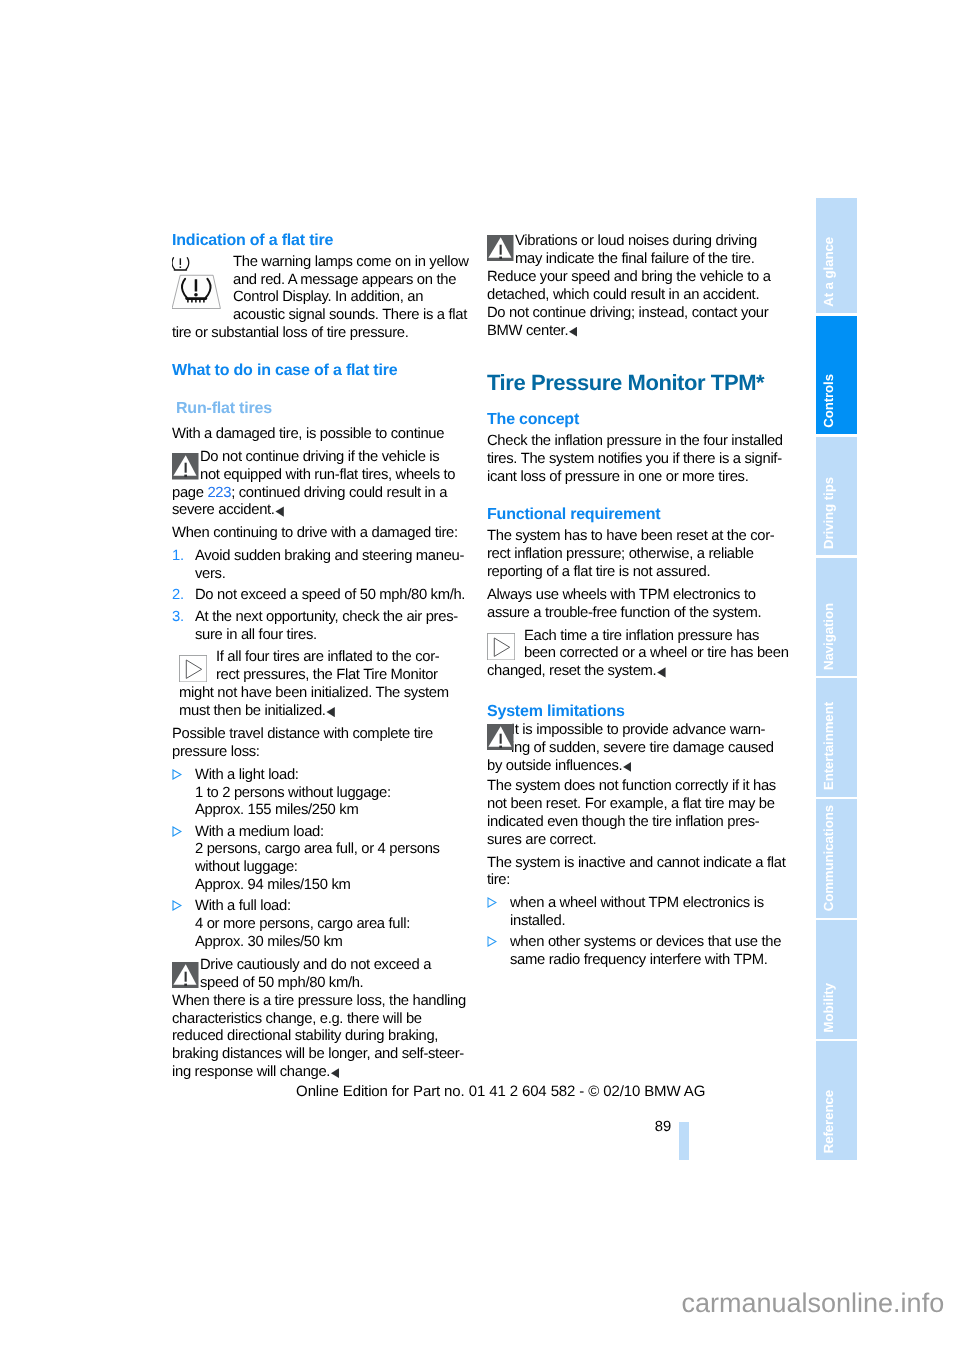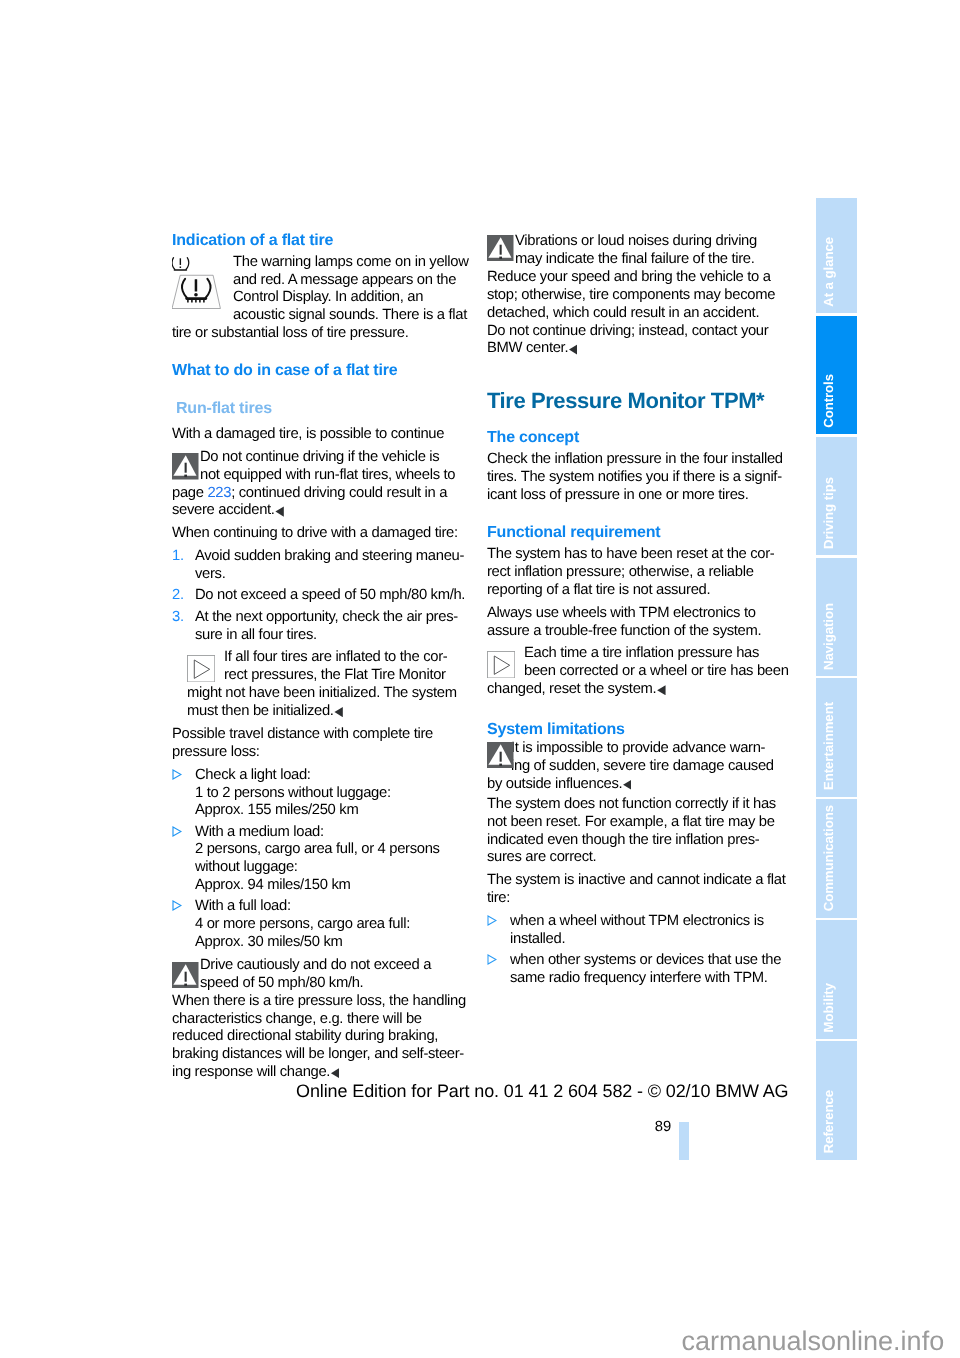--- a/index.html
+++ b/index.html
@@ -25,21 +25,21 @@
   .hang{position:relative;}
   .hang .ic{position:absolute;left:0;top:0;line-height:0;}
   .tire-ic{left:-0.2px !important;top:3px !important;}
   .warn-ic{top:4.5px !important;}
   .warn-ic-top{top:1.6px !important;}
   .note-ic{top:5.2px !important;}
   .ind{}
   .i61{padding-left:61px;}
   .i40{padding-left:28px;}
   .i38{padding-left:37px;}
-  .indent23{margin-left:15px;}
+  .indent23{margin-left:7px;}
 
   
   .row{position:relative;padding-left:23px;}
   .row .mk{position:absolute;left:0;top:0;}
   .row.bul .mk{top:2px;line-height:0;}
   .num{color:#1a8cff;}
 
   
   .gap-h2{height:19.3px;}
   .gap-h2b{height:21.6px;}
@@ -56,23 +56,23 @@
   .tabs{position:absolute;left:816px;top:198.2px;width:41px;}
   .tab{width:41px;height:118.5px;background:#bddcf9;position:relative;box-sizing:border-box;margin-bottom:2.4px;}
   .tab:first-child{height:115.2px;}
   .tab.active{background:#0090f5;}
   .tab .lbl{position:absolute;left:0;width:100%;bottom:6.5px;
             writing-mode:vertical-rl;transform:rotate(180deg);
             color:#ffffff;font-size:13.2px;font-weight:bold;letter-spacing:-0.05px;line-height:26.5px;}
 
   
   .pagenum{position:absolute;left:654.7px;top:1118.9px;font-size:14.8px;color:#000;line-height:16px;}
-  .imprint{position:absolute;left:296.1px;top:1084px;font-size:18px;letter-spacing:-0.12px;color:#000;white-space:nowrap;line-height:15px;}
+  .imprint{position:absolute;left:296.1px;top:1084px;font-size:15px;letter-spacing:-0.12px;color:#000;white-space:nowrap;line-height:15px;}
   .pagebar{position:absolute;left:679.2px;top:1122.1px;width:9.7px;height:37.7px;background:#bddcf9;}
-  .watermark{position:absolute;left:681.5px;top:1326px;font-size:27px;color:#9b9b9b;white-space:nowrap;line-height:30px;}
+  .watermark{position:absolute;left:681.5px;top:1288px;font-size:27px;color:#9b9b9b;white-space:nowrap;line-height:30px;}
 </style>
 </head>
 <body>
 
 <div class="page">
 
   <div class="col col-left">
 
     <div class="sect">Indication of a flat tire</div>
     <div class="gap-after-h"></div>
@@ -187,21 +187,21 @@
     <div>
       <p>Possible travel distance with complete tire</p>
       <p>pressure loss:</p>
     </div>
 
     <div class="gap-p"></div>
     <div class="row bul">
       <span class="mk"><svg width="10" height="11" viewBox="0 0 10 11">
             <path d="M1 1 L9 5.5 L1 10 Z" fill="none" stroke="#2196f3" stroke-width="1.15"></path>
           </svg></span>
-      <p>Check a light load:</p>
+      <p>With a light load:</p>
       <p>1 to 2 persons without luggage:</p>
       <p>Approx. 155 miles/250 km</p>
     </div>
     <div class="gap-li"></div>
     <div class="row bul">
       <span class="mk"><svg width="10" height="11" viewBox="0 0 10 11">
             <path d="M1 1 L9 5.5 L1 10 Z" fill="none" stroke="#2196f3" stroke-width="1.15"></path>
           </svg></span>
       <p>With a medium load:</p>
       <p>2 persons, cargo area full, or 4 persons</p>
@@ -252,21 +252,20 @@
           <path d="M27.4 4.4 L49.0 45.6 L2.8 45.6 Z" fill="#ffffff"></path>
           <rect x="25.2" y="19.4" width="4.2" height="20.0" fill="#2f3133"></rect>
           <rect x="24.6" y="43.2" width="5.4" height="5.0" fill="#2f3133"></rect>
         </svg>
       </span>
       <div class="ind i40">
         <p>Vibrations or loud noises during driving</p>
         <p>may indicate the final failure of the tire.</p>
       </div>
       <p>Reduce your speed and bring the vehicle to a</p>
-      <p>stop; otherwise, tire components may become</p>
       <p>detached, which could result in an accident.</p>
       <p>Do not continue driving; instead, contact your</p>
       <p><span>BMW center.</span><span class="endmark"></span></p>
     </div>
 
     <div class="gap-title"></div>
     <div class="big">Tire Pressure Monitor TPM*</div>
 
     <div class="gap-h3"></div>
     <div class="sect">The concept</div>

